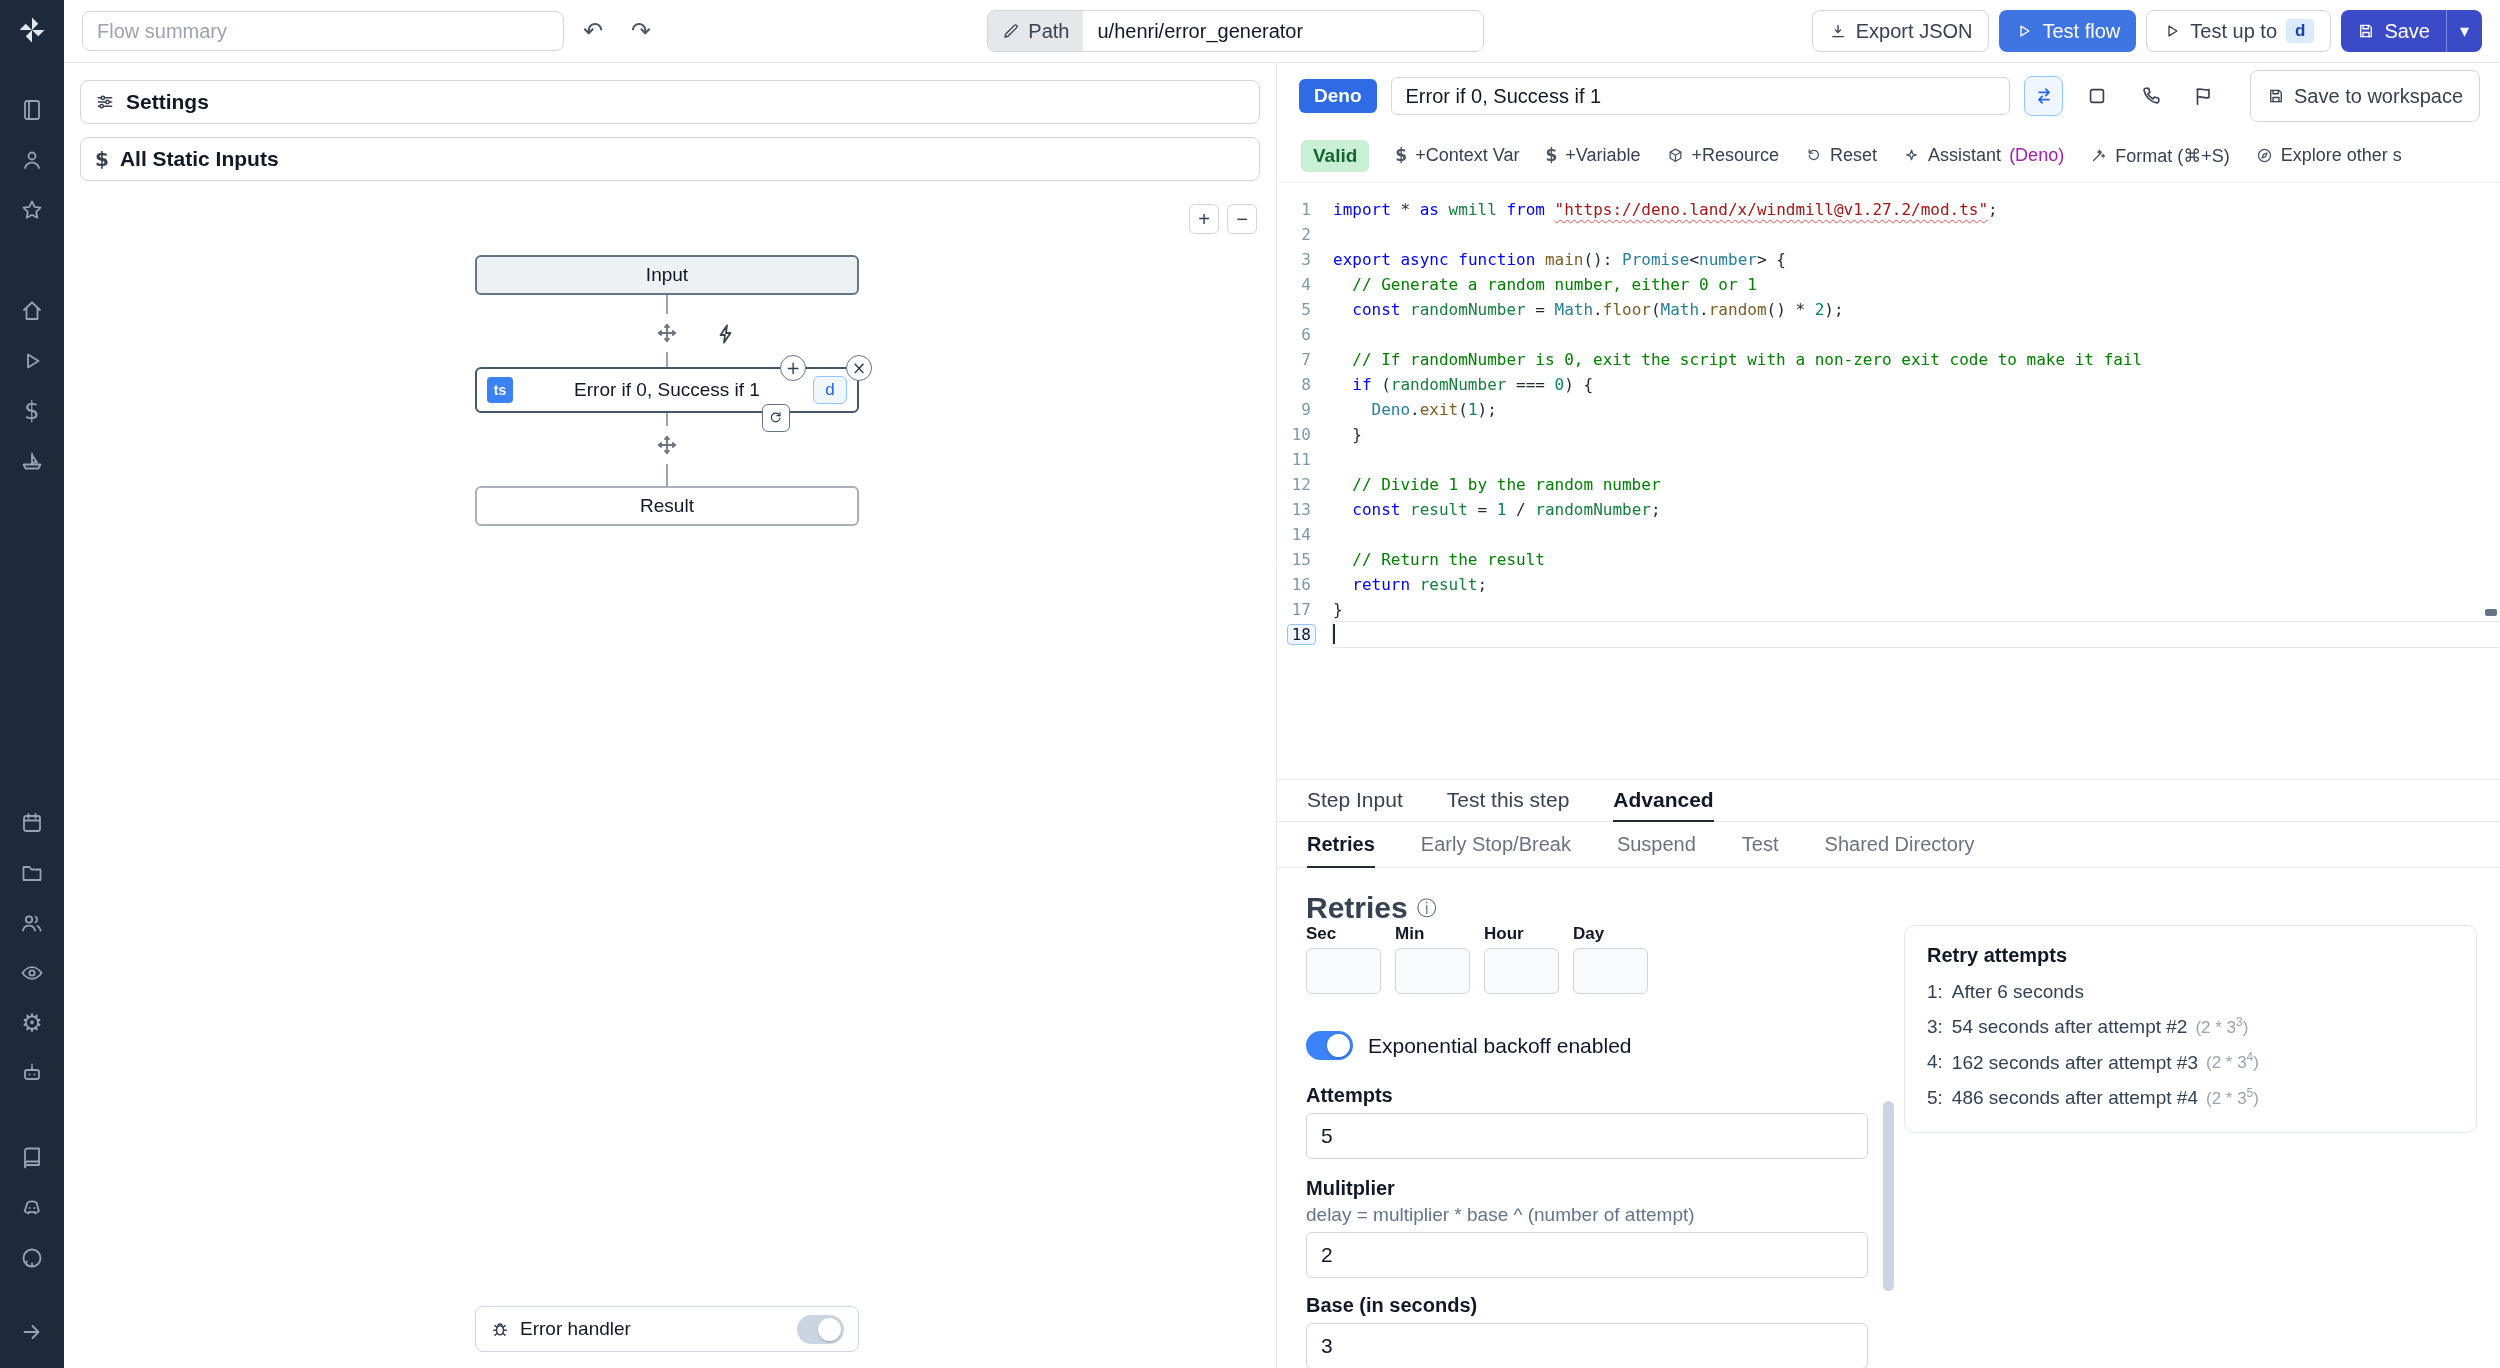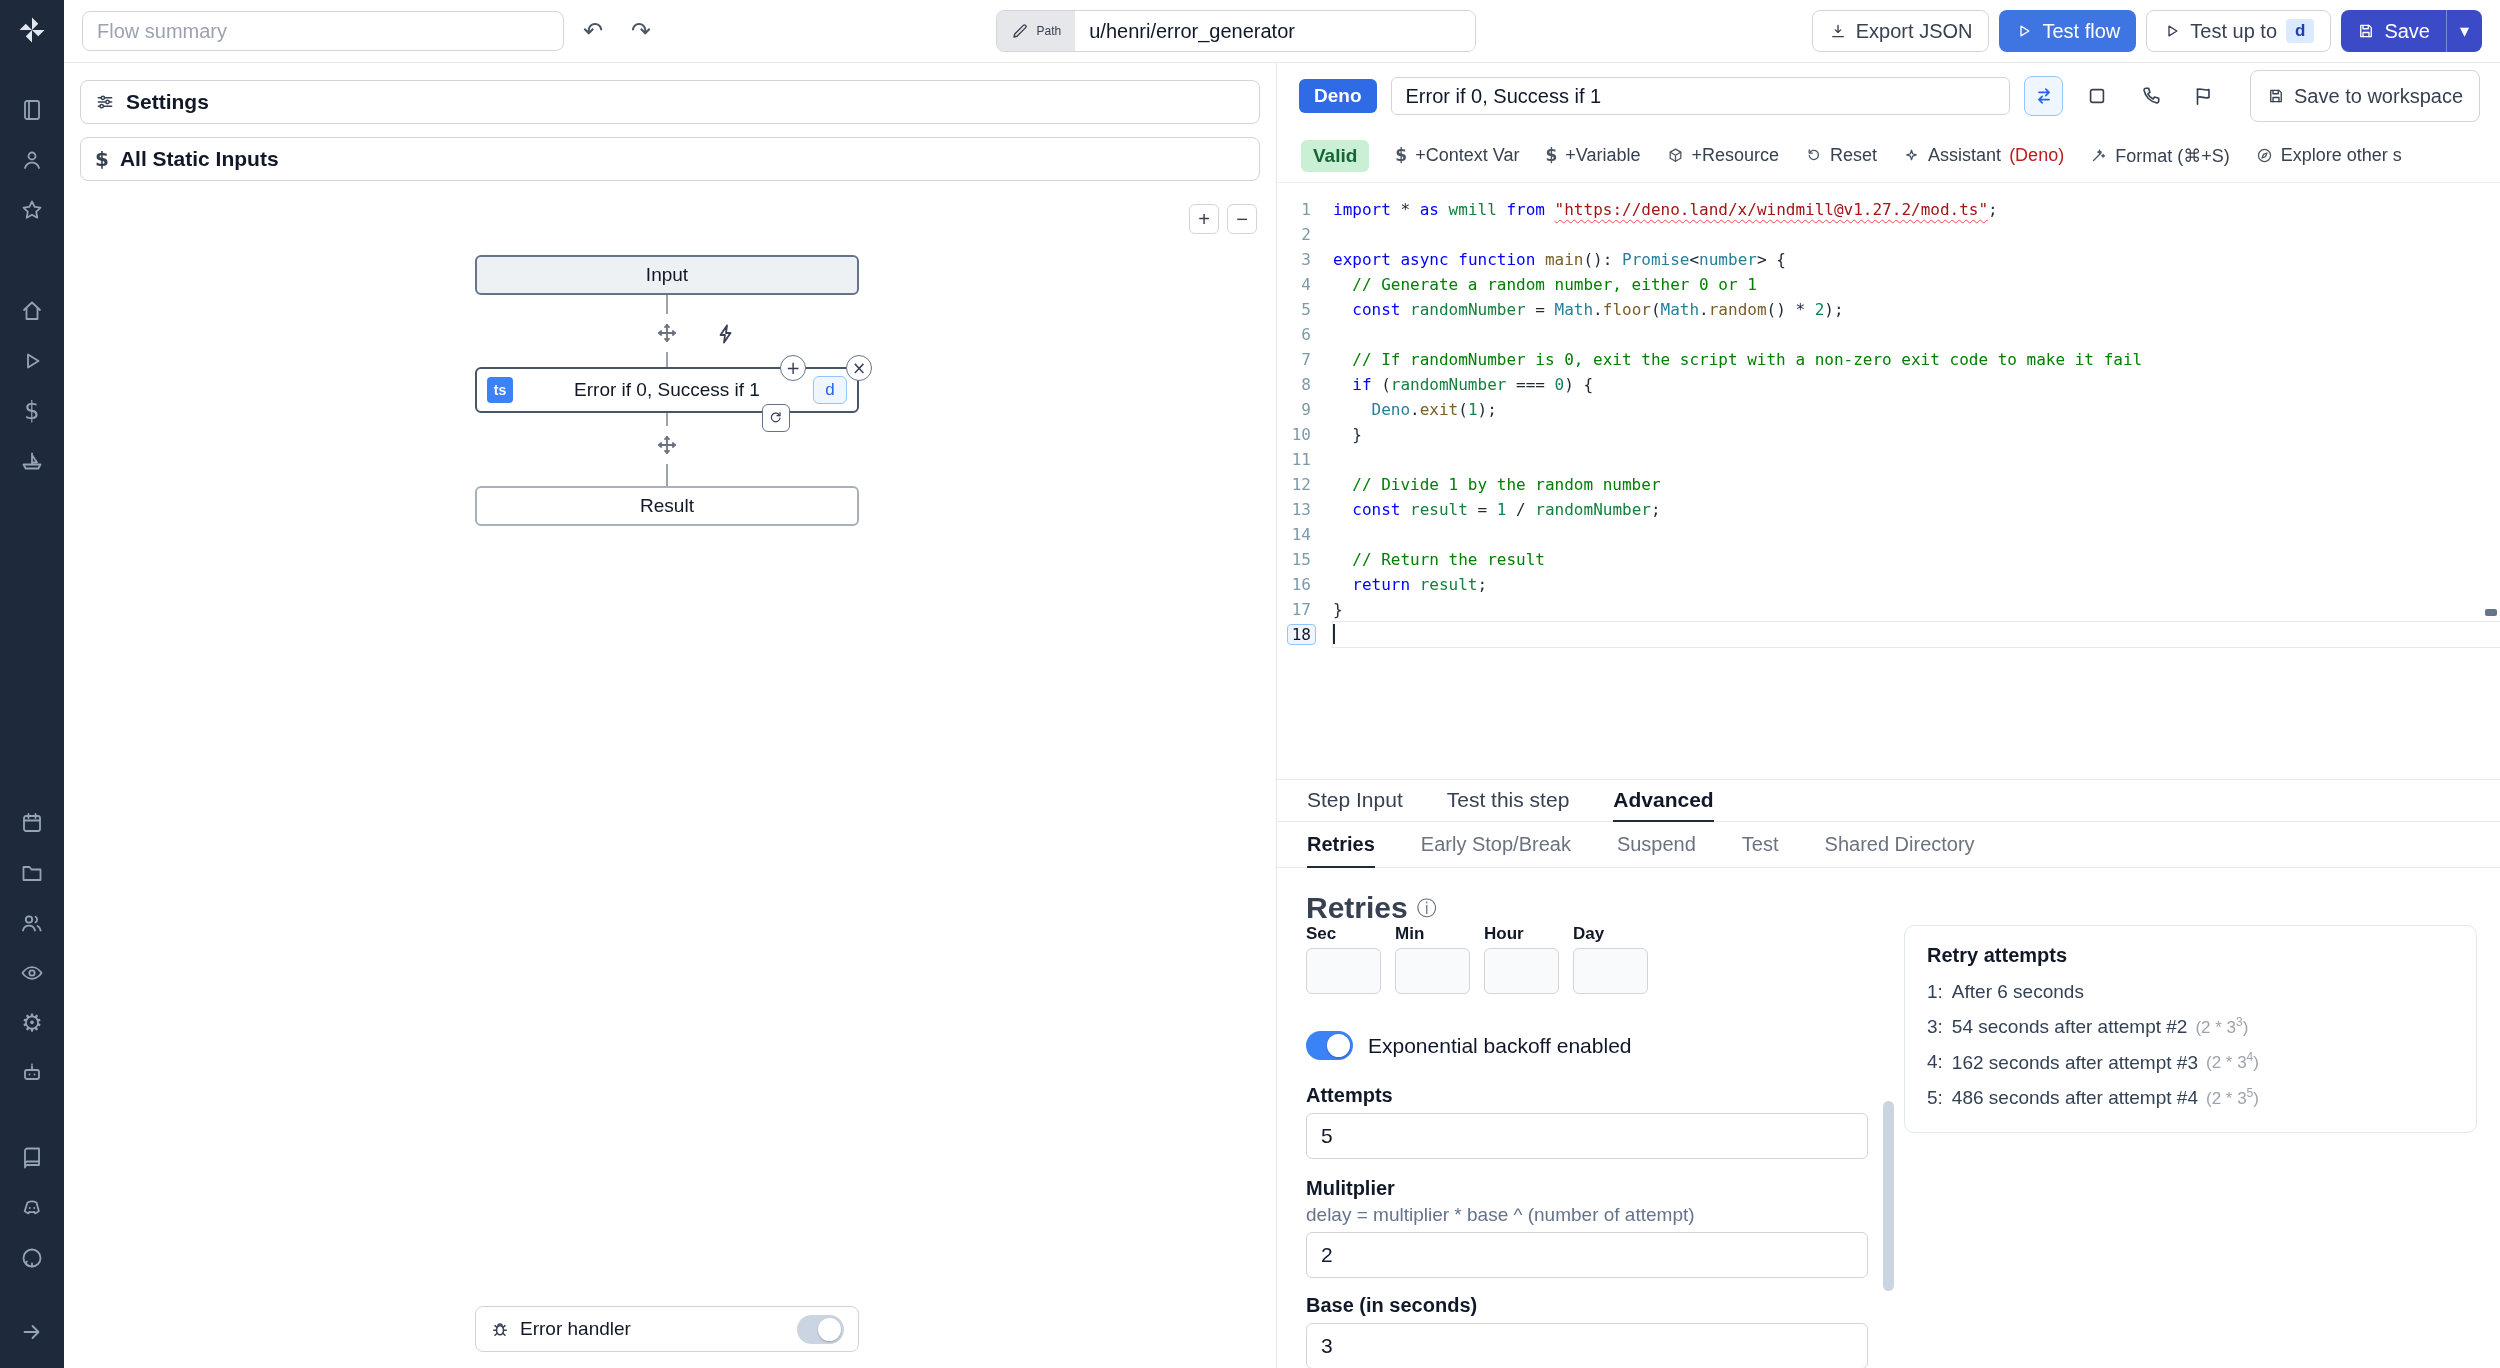--- a/index.html
+++ b/index.html
@@ -22,21 +22,21 @@
   .sb-item { width:64px; height:50px; display:flex; align-items:center; justify-content:center; color:#94a3b8; font-size:24px; cursor:pointer; }
   .sb-arrow { margin-top:24px; }
 
   
   .topbar { position:absolute; left:64px; top:0; right:0; height:63px; background:#fff; border-bottom:1px solid #e8eaed; display:flex; align-items:center; padding:0 18px; gap:10px; z-index:20; }
   .fs-input { width:482px; height:40px; border:1px solid #d1d5db; border-radius:8px; padding:0 14px; font-size:20px; color:#111827; }
   .fs-input::placeholder { color:#9ca3af; }
   .ghost-btn { width:38px; height:38px; display:flex; align-items:center; justify-content:center; color:#4b5563; font-size:24px; border-radius:6px; }
   .flex-sp { flex:1; }
   .path-group { display:flex; align-items:stretch; height:42px; border:1px solid #d1d5db; border-radius:8px; overflow:hidden; }
-  .path-chip { display:flex; align-items:center; gap:8px; background:#e5e7eb; padding:0 14px; font-size:12px; font-weight:500; color:#374151; }
+  .path-chip { display:flex; align-items:center; gap:8px; background:#e5e7eb; padding:0 14px; font-size:20px; font-weight:500; color:#374151; }
   .path-chip svg, .path-chip .gi { font-size:18px; }
   .path-input { border:none; width:400px; padding:0 14px; font-size:20px; color:#111827; }
   .btn { height:42px; border-radius:8px; display:inline-flex; align-items:center; gap:9px; padding:0 16px; font-size:20px; white-space:nowrap; }
   .btn svg { font-size:18px; }
   .btn-outline { border:1px solid #d1d5db; color:#374151; background:#fff; }
   .btn-primary { background:#3f74e3; color:#fff; }
   .kbd-chip { background:#dbeafe; color:#1e40af; border-radius:4px; padding:2px 9px; font-size:17px; font-weight:600; }
   .save-group { display:flex; }
   .btn-save { background:#3b4bc8; color:#fff; border-radius:8px 0 0 8px; }
   .btn-save-caret { background:#3b4bc8; color:#fff; width:36px; height:42px; display:flex; align-items:center; justify-content:center; border-radius:0 8px 8px 0; border-left:1px solid rgba(255,255,255,.35); font-size:18px; }
@@ -74,21 +74,21 @@
   .ed-header { height:66px; display:flex; align-items:center; padding:0 20px 0 22px; gap:14px; flex:none; }
   .deno-badge { background:#2f6be4; color:#fff; font-size:19px; font-weight:600; height:34px; display:flex; align-items:center; padding:0 15px; border-radius:6px; }
   .title-input { width:635px; height:38px; border:1px solid #d1d5db; border-radius:6px; padding:0 14px; font-size:20px; color:#111827; }
   .icon-btn { width:40px; height:40px; display:flex; align-items:center; justify-content:center; color:#374151; border-radius:8px; }
   .icon-btn svg { font-size:22px; }
   .icon-btn.active { color:#2563eb; border:1.5px solid #93c5fd; background:#eff6ff; }
   .ed-toolbar { height:54px; display:flex; align-items:center; gap:26px; padding:0 0 0 24px; border-bottom:1px solid #eceef1; flex:none; overflow:hidden; white-space:nowrap; }
   .valid-badge { background:#c9f0d4; color:#166534; font-size:19px; font-weight:600; padding:5px 12px; border-radius:6px; flex:none; }
   .tbtn { display:inline-flex; align-items:center; gap:8px; font-size:18px; color:#374151; flex:none; }
   .tbtn .ticon { display:inline-flex; font-size:17px; color:#4b5563; }
-  .tsuf { color:#b91c1c; }
+  .tsuf { color:#a21caf; }
 
   
   .code-wrap { flex:1; display:flex; overflow:hidden; position:relative; font-family:"DejaVu Sans Mono",monospace; font-size:16px; line-height:25px; padding-top:14px; }
   .gutter { width:46px; flex:none; text-align:right; padding-right:12px; color:#7d9aa8; }
   .gl { height:25px; }
   .gl-active { color:#0f172a; }
   .gl-active b { font-weight:400; background:#eff6ff; outline:1.5px solid #93c5fd; border-radius:3px; padding:0 4px; margin-right:-4px; }
   .code { flex:1; padding-left:10px; white-space:pre; overflow:hidden; }
   .cl { height:25px; }
   .cl-active { outline:1px solid #e5e7eb; }

